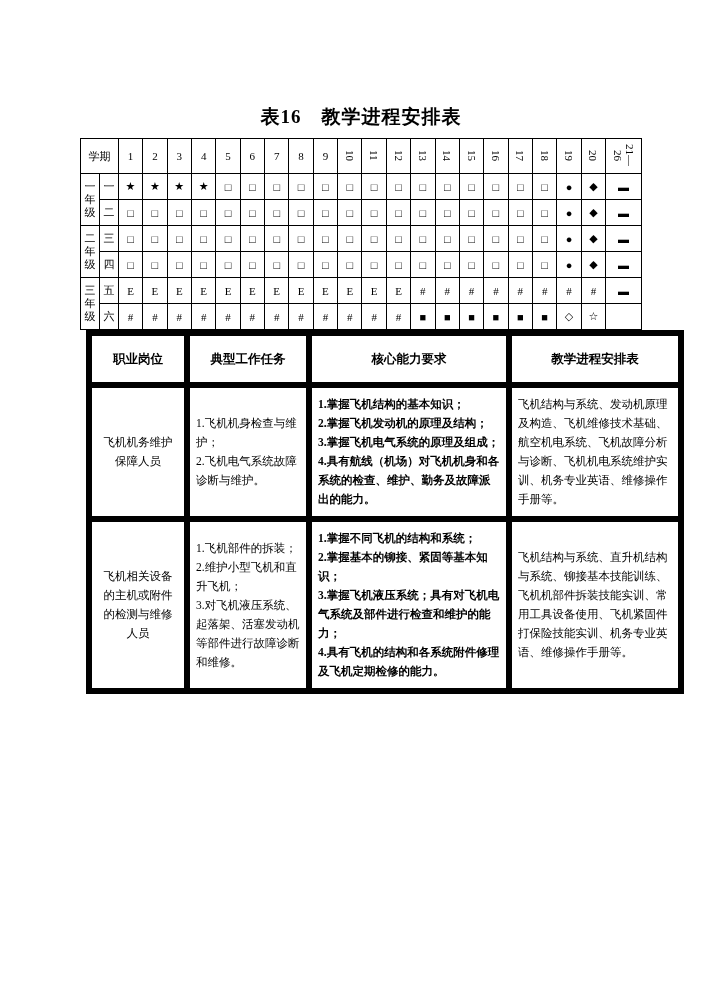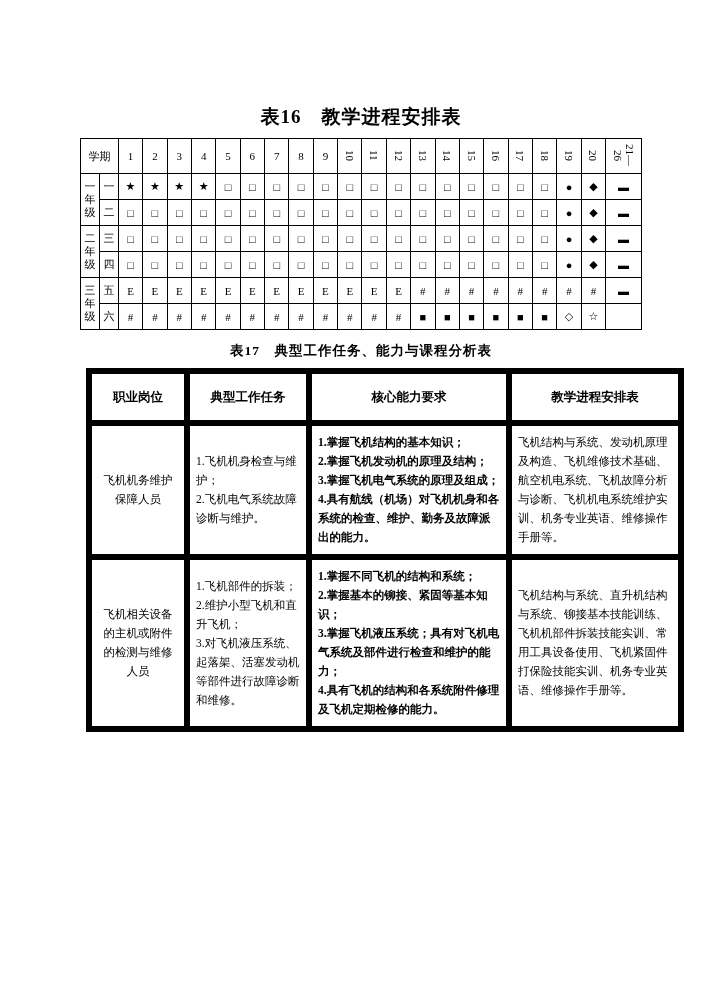--- a/index.html
+++ b/index.html
@@ -328,21 +328,20 @@
         <td class="sym-big">◇</td>
         <td class="sym-big">☆</td>
         <td class="sym-big"></td>
       </tr>
     </tbody>
       </table>
   </div>
 
 
 
-  <div class="t17-title">表17　典型工作任务、能力与课程分析表</div>
 
   <div class="t17-wrap">
     <table class="t17">
       <tbody>
           <tr>
         <td class="th c1">职业岗位</td>
         <td class="th c2">典型工作任务</td>
         <td class="th c3">核心能力要求</td>
         <td class="th c4">教学进程安排表</td>
       </tr>

